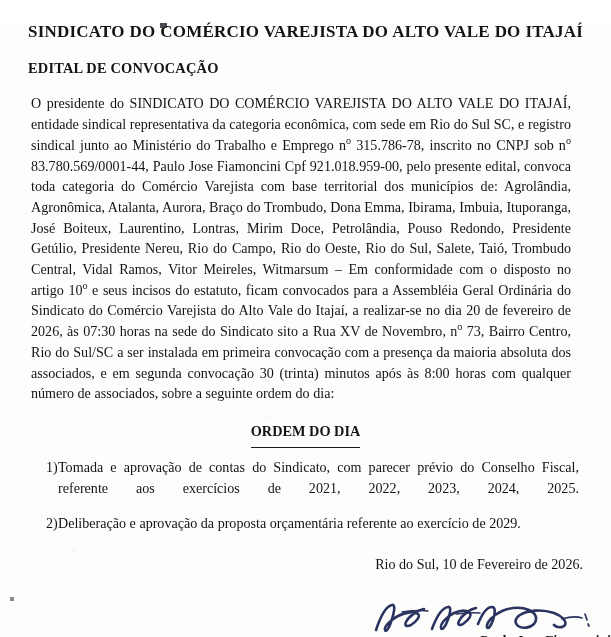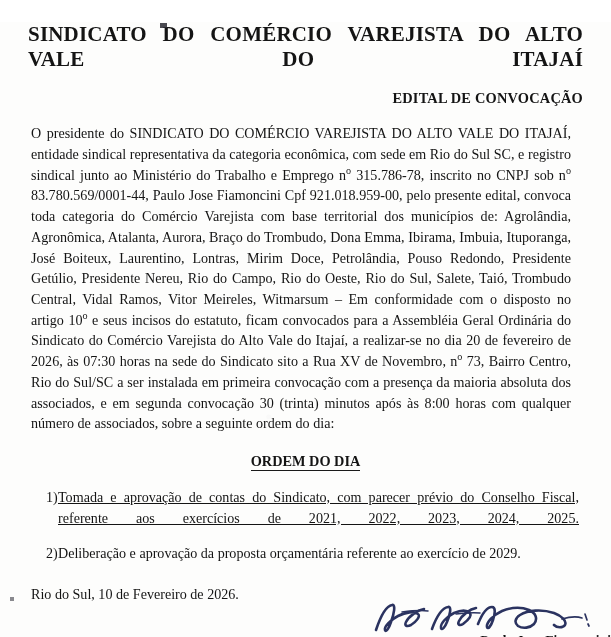--- a/index.html
+++ b/index.html
@@ -52,30 +52,30 @@
     top: 575px;
     width: 4px;
     height: 4px;
     opacity: .55;
   }
 
   .doc-title {
     margin: 22px 0 0 0;
     text-align: justify;
     text-align-last: justify;
-    font-size: 21px;
+    font-size: 17px;
     font-weight: bold;
     letter-spacing: .2px;
     line-height: 1.2;
     position: relative;
     z-index: 2;
   }
   .doc-subtitle {
     margin: 18px 0 0 0;
-    text-align: right;
+    text-align: left;
     font-size: 14.4px;
     font-weight: bold;
     letter-spacing: .2px;
     position: relative;
     z-index: 2;
   }
 
   .body-para {
     margin: 16px 12px 0 3px;
     text-align: justify;
@@ -89,21 +89,21 @@
   .section-heading {
     margin: 19px 0 0 0;
     text-align: center;
     font-size: 14.3px;
     font-weight: bold;
     position: relative;
     z-index: 2;
   }
   .section-heading span {
     border-bottom: 1.6px solid #1a1a1a;
-    padding-bottom: 1px;
+    padding-bottom: 8px;
   }
 
   .agenda {
     margin: 17px 0 0 0;
     padding: 0;
     list-style: none;
     position: relative;
     z-index: 2;
   }
   .agenda-item {
@@ -120,28 +120,28 @@
     box-sizing: border-box;
     text-align: left;
   }
   .agenda-text {
     flex: 1 1 auto;
     text-align: justify;
     padding-right: 4px;
   }
   .agenda-item.stretch .agenda-text {
     text-align-last: justify;
-    text-decoration: underline;
   }
 
   .place-date {
     margin: 22px 0 0 3px;
     font-size: 14.1px;
     position: relative;
     z-index: 2;
+    text-align: right;
   }
 
   .signature-block {
     position: absolute;
     left: 0;
     right: 0;
     top: 580px;
     text-align: right;
     z-index: 2;
   }

